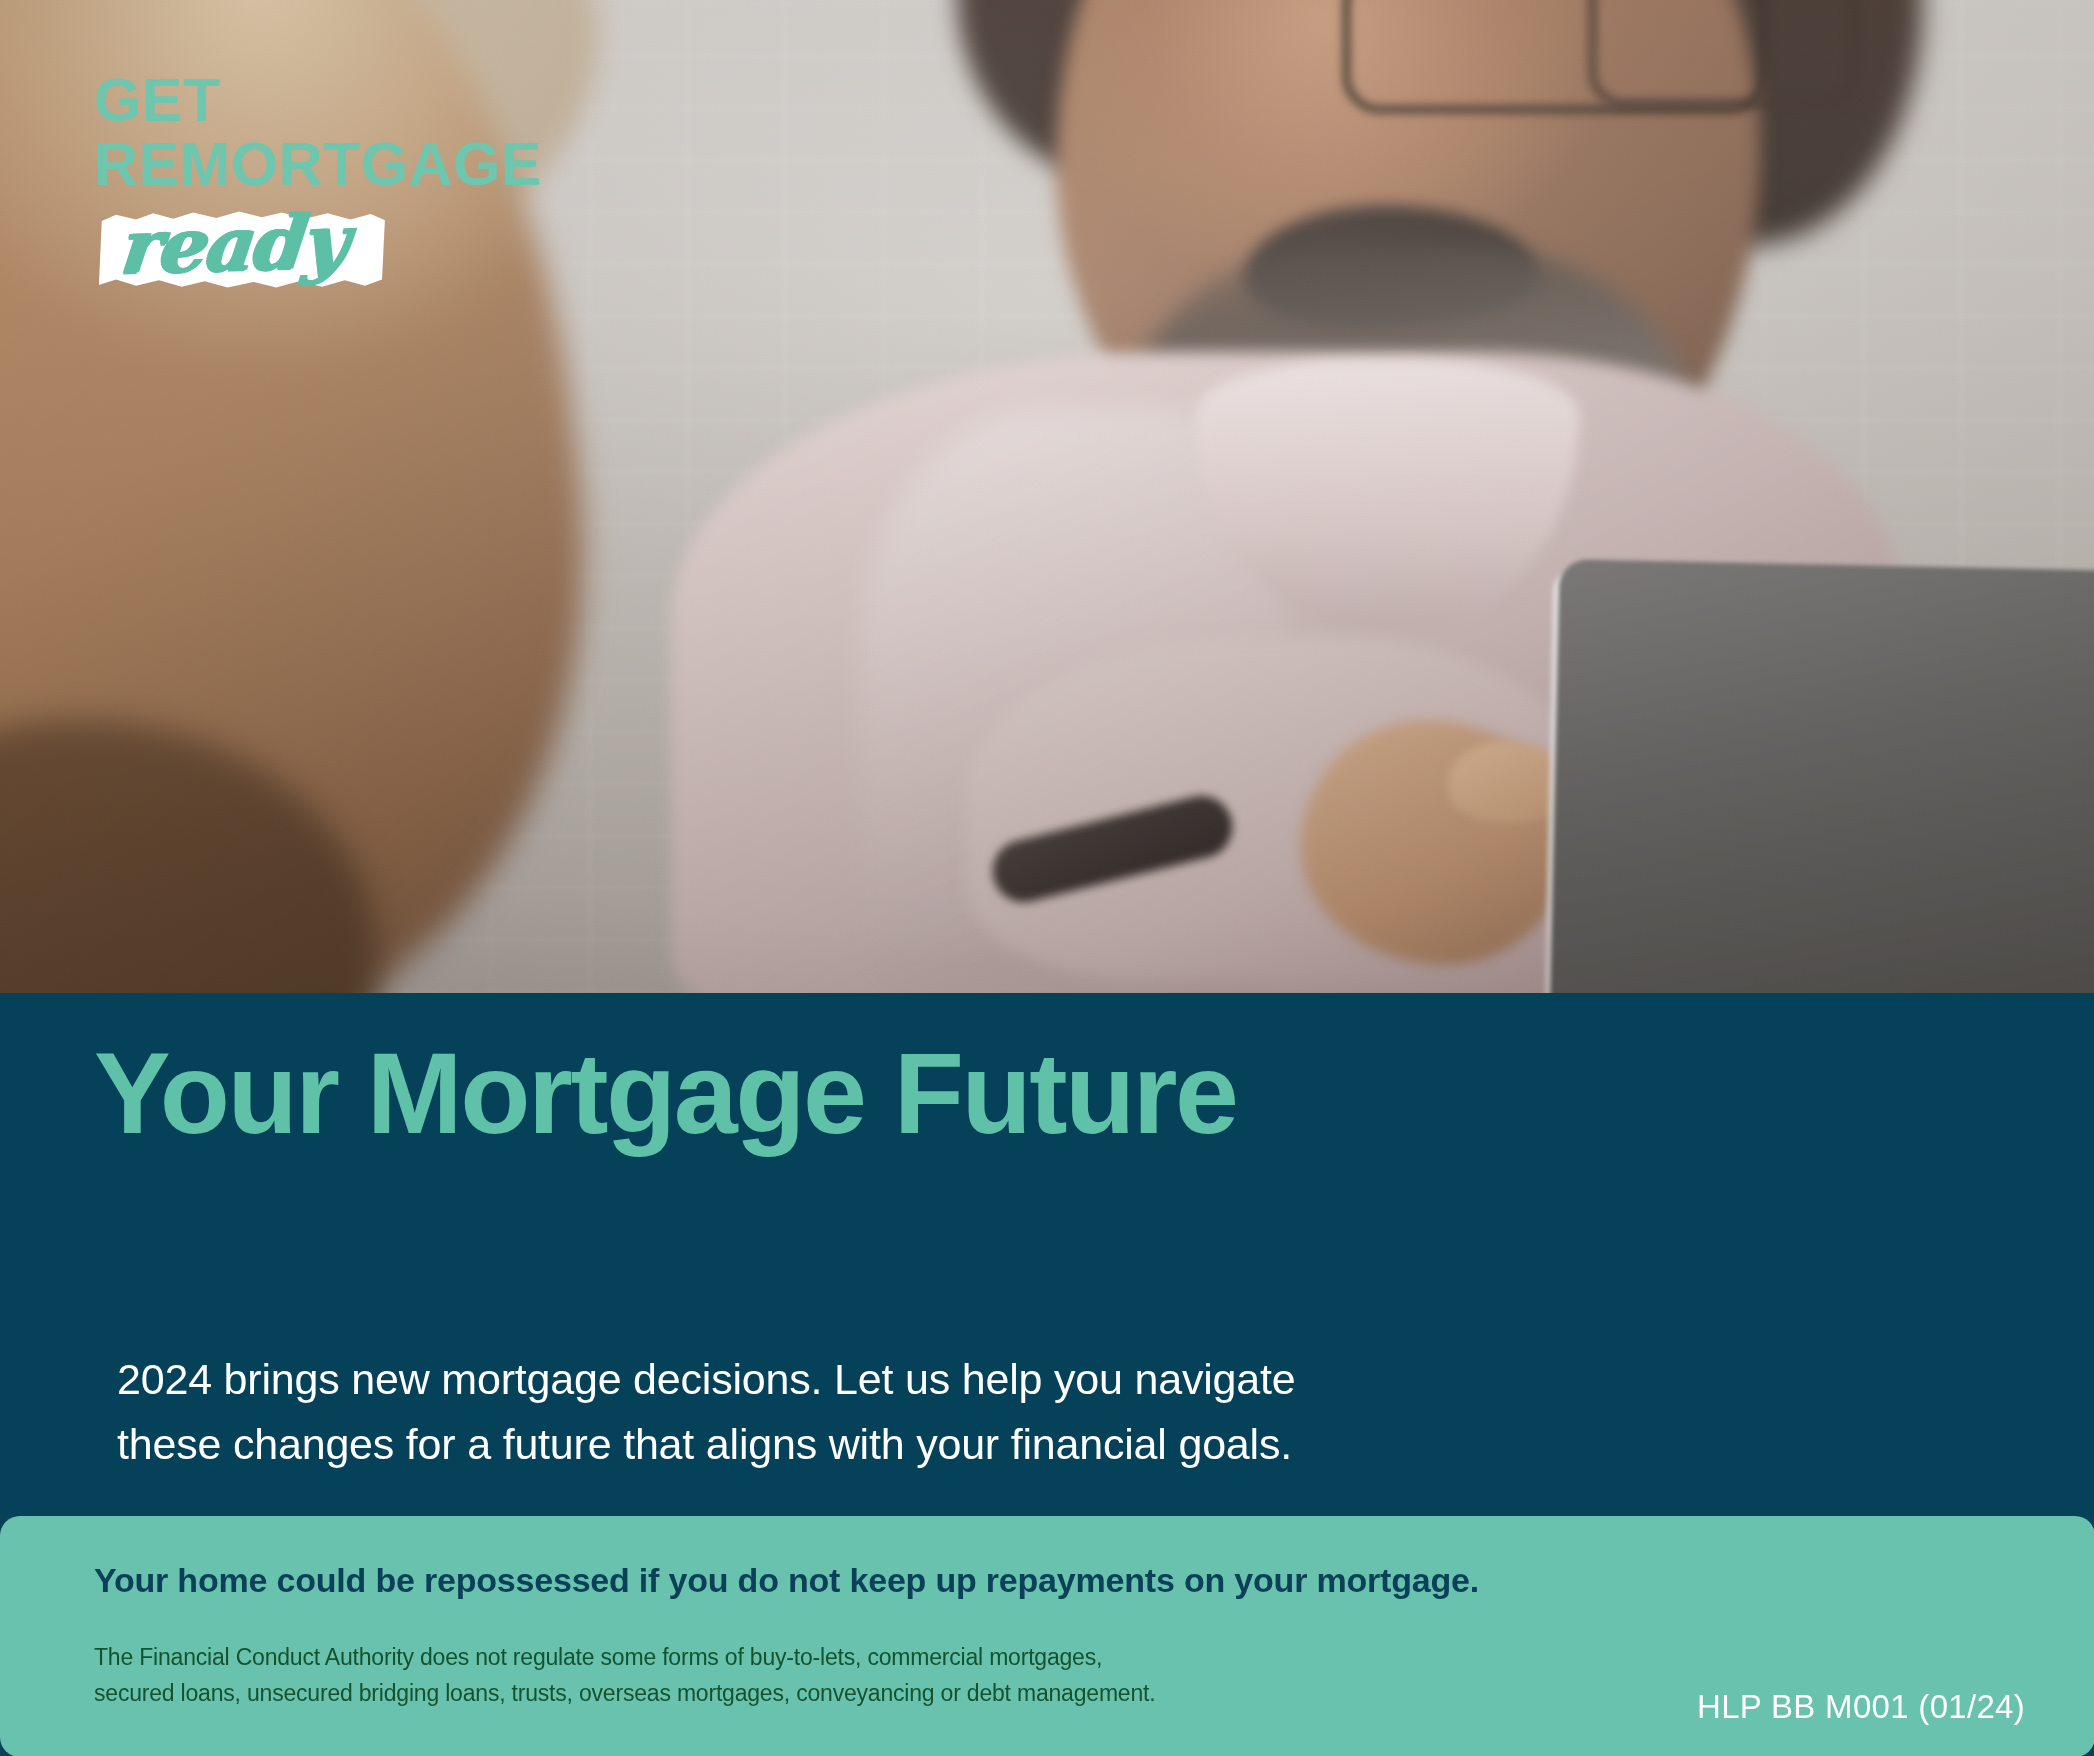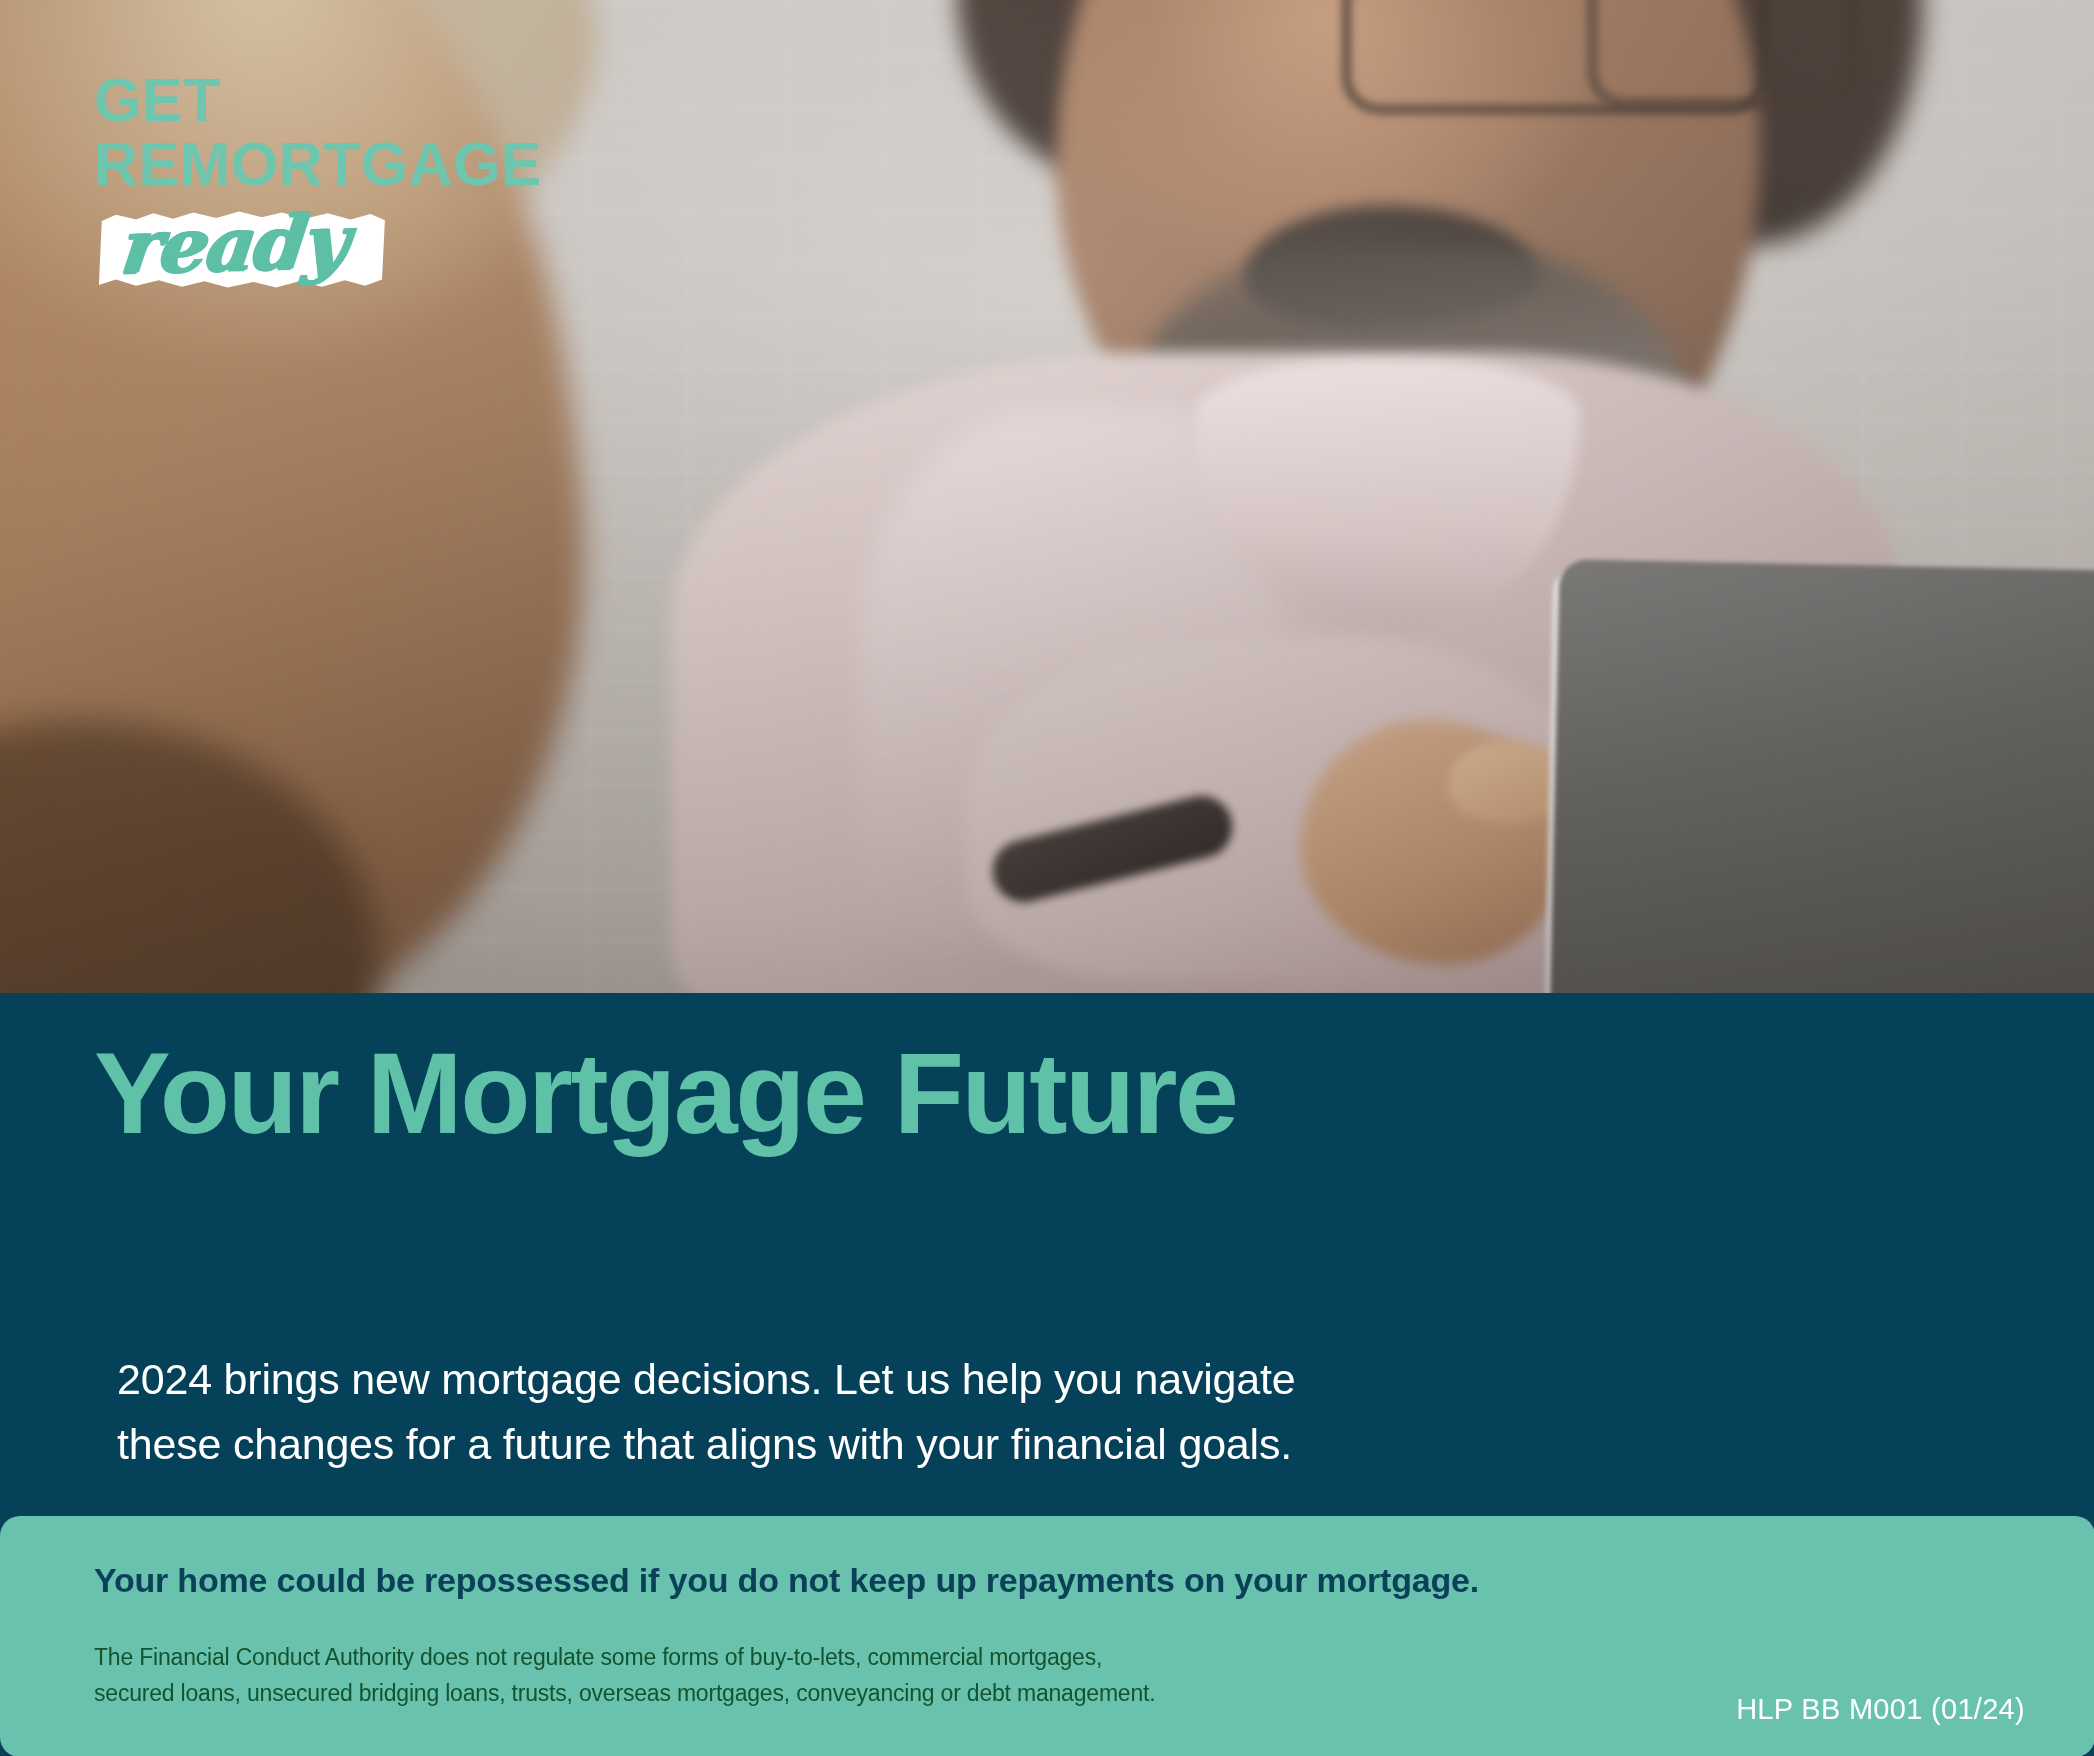--- a/index.html
+++ b/index.html
@@ -336,21 +336,21 @@
     letter-spacing:-0.2px;
   }
   .disclaimer-body .dl-line { display:block; white-space:nowrap; }
 
   .ref-code {
     position:absolute;
     right:70px; bottom:31px;
     color:#ffffff;
     font-family:"Liberation Sans", sans-serif;
     font-weight:400;
-    font-size:29px;
+    font-size:33px;
     letter-spacing:0.3px;
     white-space:nowrap;
   }
 </style>
 </head>
 <body>
 
 <div class="banner">
 
   <div class="photo-band">

